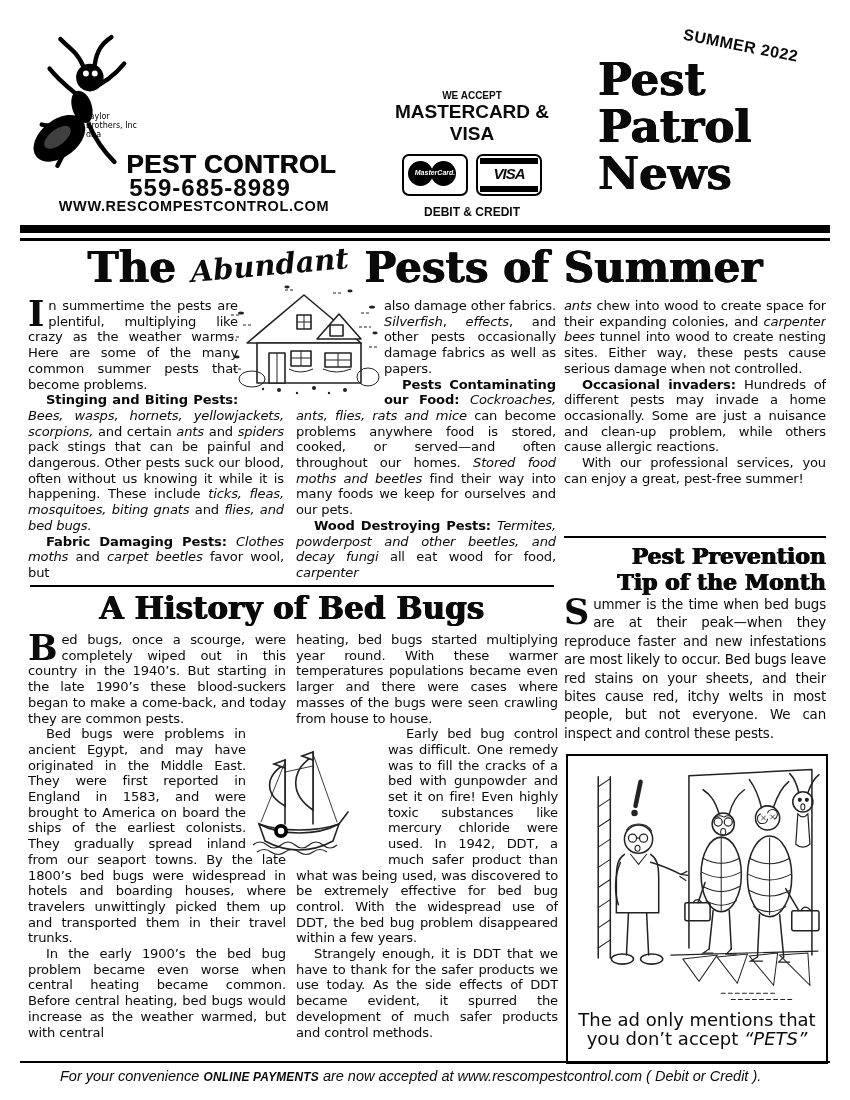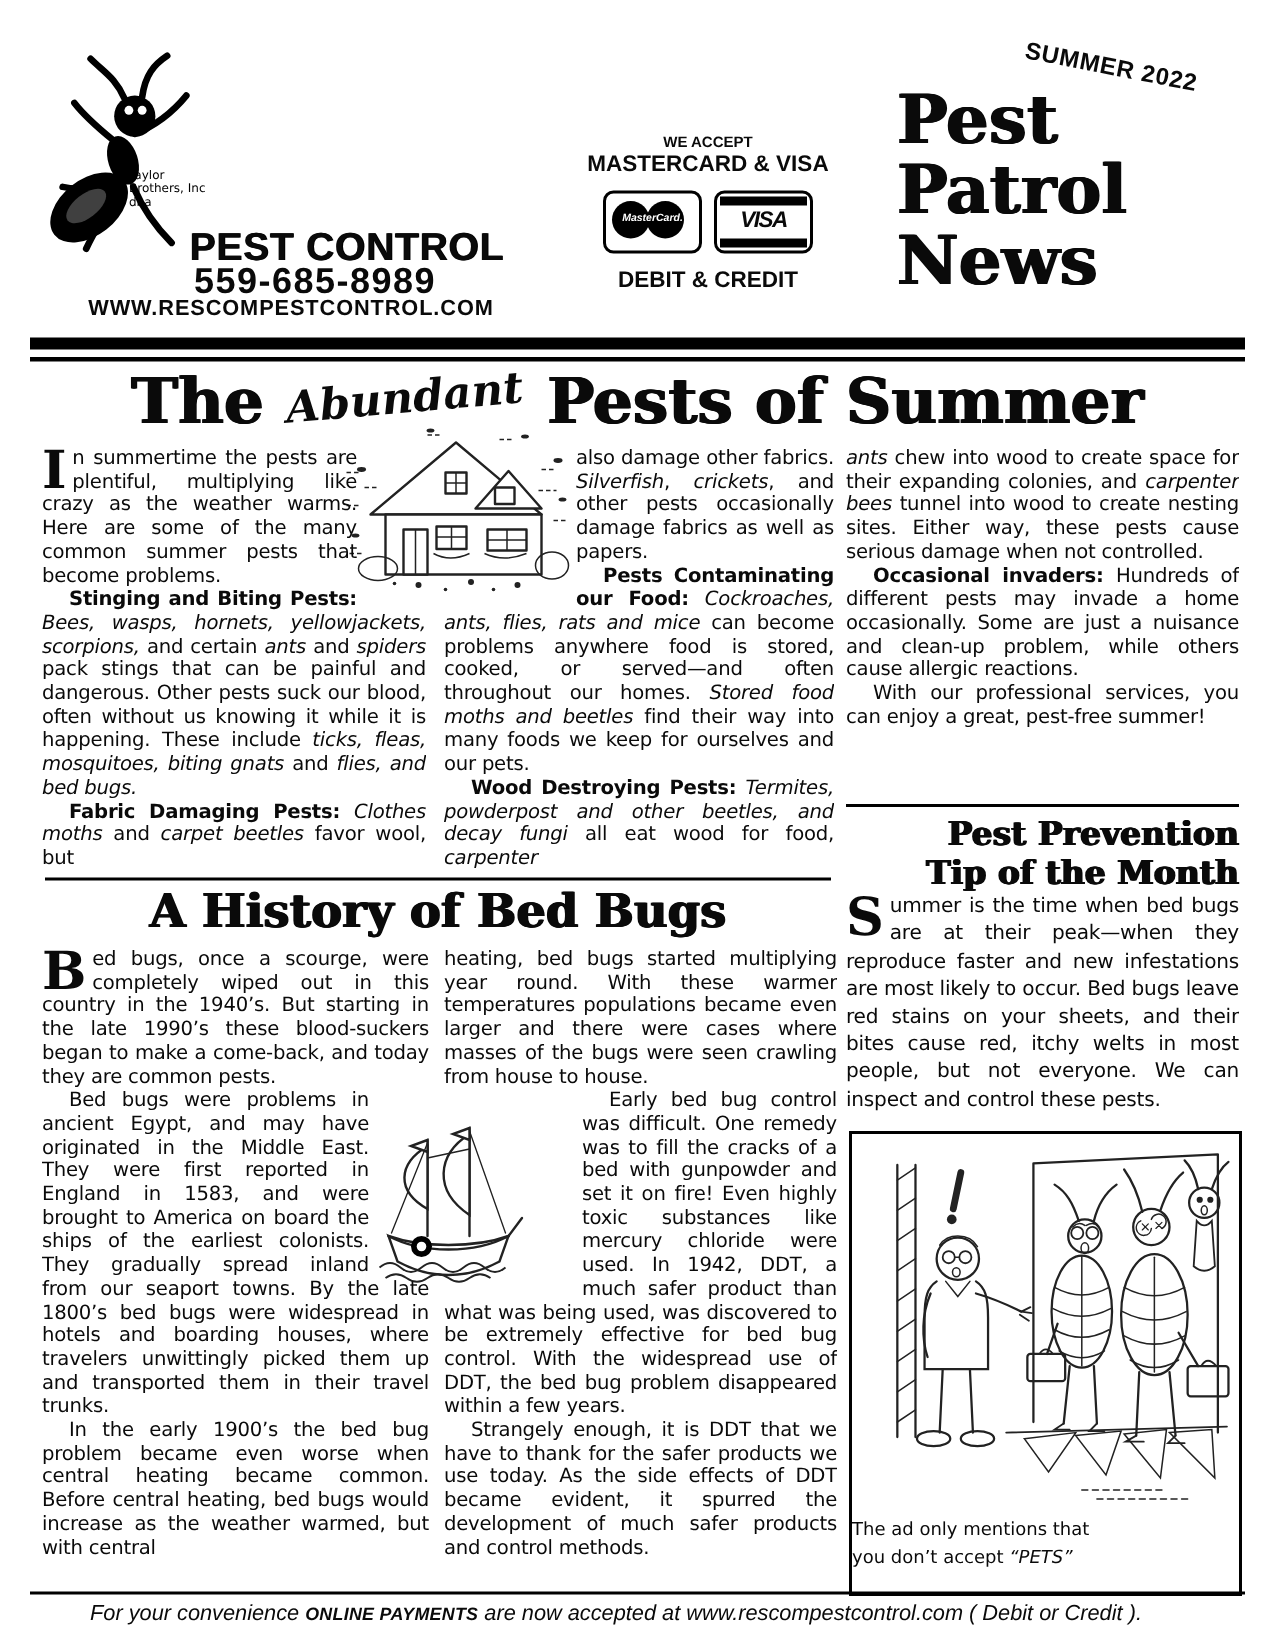--- a/index.html
+++ b/index.html
@@ -20,32 +20,32 @@
   .pest-control{position:absolute;left:115px;top:149px;width:232px;text-align:center;
                 font-family:"Liberation Sans",sans-serif;font-weight:900;font-size:26px;letter-spacing:0.5px;
                 text-shadow:0.7px 0 #000;}
   .phone{position:absolute;left:60px;top:174px;width:300px;text-align:center;
          font-family:"Liberation Sans",sans-serif;font-weight:bold;font-size:24px;letter-spacing:1px;}
   .website{position:absolute;left:24px;top:198px;width:340px;text-align:center;
            font-family:"Liberation Sans",sans-serif;font-weight:bold;font-size:14.5px;letter-spacing:0.6px;}
   .payment{position:absolute;left:374px;top:90px;width:196px;text-align:center;
            font-family:"Liberation Sans",sans-serif;font-weight:bold;}
   .pay-l1{font-size:10px;}
-  .pay-l2{font-size:15px;}
+  .pay-l2{font-size:19px;}
   .cards{margin-top:9px;display:flex;justify-content:center;gap:8px;}
   .card{width:62px;height:38px;border:2.5px solid #000;border-radius:7px;position:relative;background:#fff;}
   .mc-c1,.mc-c2{position:absolute;top:5px;width:25px;height:25px;border-radius:50%;background:#000;}
   .mc-c1{left:4px;}.mc-c2{left:27px;}
   .mc-label{position:absolute;top:13px;left:0;right:0;color:#fff;font-size:7px;font-weight:bold;
             text-align:center;z-index:2;font-style:italic;}
   .visa-st,.visa-sb{position:absolute;left:2px;right:2px;height:6px;background:#000;}
   .visa-st{top:2px;}.visa-sb{bottom:2px;}
   .visa-label{position:absolute;top:9px;left:0;right:0;text-align:center;font-style:italic;font-weight:900;
               font-size:15px;letter-spacing:-1px;font-family:"Liberation Sans",sans-serif;}
-  .pay-l3{font-size:15px;margin-top:9px;}
+  .pay-l3{font-size:12px;margin-top:9px;}
   .issue{position:absolute;left:682px;top:40px;width:150px;transform:rotate(11deg);
          font-family:"Liberation Sans",sans-serif;font-weight:900;font-size:16px;letter-spacing:0.5px;}
   .masthead{position:absolute;left:598px;top:56px;width:240px;font-family:"DejaVu Serif",serif;
             font-weight:bold;font-size:45px;line-height:47px;}
   
   .rule-thick{position:absolute;left:20px;width:810px;height:8px;background:#000;}
   .rule-thin{position:absolute;left:20px;width:810px;height:3px;background:#000;}
   .hr{position:absolute;height:2px;background:#000;}
   
   .headline1{position:absolute;left:0;top:243px;width:850px;text-align:center;white-space:nowrap;}
@@ -72,21 +72,21 @@
              font-family:"DejaVu Serif",serif;font-weight:bold;font-size:31px;}
   .a2c1{left:28px;top:632px;width:258px;height:414px;}
   .a2c2{left:296px;top:632px;width:262px;height:414px;}
   
   .house{position:absolute;left:229px;top:281px;width:152px;height:116px;}
   .ship{position:absolute;left:251px;top:742px;width:98px;height:114px;}
   
   .cartoon-box{position:absolute;left:566px;top:754px;width:258px;height:306px;border:2.5px solid #000;
                background:#fff;}
   .cartoon-svg{position:absolute;left:2px;top:4px;width:252px;height:250px;}
-  .caption{position:absolute;left:0;bottom:14px;width:100%;font-size:12px;line-height:19px;}
+  .caption{position:absolute;left:0;bottom:14px;width:100%;text-align:center;font-size:18px;line-height:19px;}
   
   .footer-text{position:absolute;left:36px;top:1068px;width:790px;
                font-family:Liberation Sans, sans-serif;font-size:14.5px;margin-left:24px;}
   svg{display:block;}
 </style>
 </head>
 <body>
 
 <div class="page">
 
@@ -187,21 +187,21 @@
 
   <div class="col a1c1">
     <span class="cut-r" style="width:46px;height:100px;"></span>
     <p class="para"><span class="dropcap">I</span><span><span>n summertime the pests are plentiful, multiplying like crazy as the weather warms.  Here are some of the many common summer pests that become problems.</span></span></p>
     <p class="para ind"><span><span class="b">Stinging and Biting Pests: </span><span class="i">Bees, wasps, hornets, yellowjackets, scorpions,</span><span> and certain </span><span class="i">ants</span><span> and </span><span class="i">spiders</span><span> pack stings that can be painful and dangerous.  Other pests suck our blood, often without us knowing it while it is happening.  These include </span><span class="i">ticks, fleas, mosquitoes, biting gnats</span><span> and </span><span class="i">flies, and bed bugs.</span></span></p>
     <p class="para ind"><span><span class="b">Fabric Damaging Pests:  </span><span class="i">Clothes moths</span><span> and </span><span class="i">carpet beetles</span><span> favor wool, but</span></span></p>
   </div>
 
   <div class="col a1c2">
     <span class="cut-l" style="width:88px;height:106px;"></span>
-    <p class="para"><span><span>also damage other fabrics. </span><span class="i">Silverfish</span><span>, </span><span class="i">crickets</span><span>, and other pests occasionally damage fabrics as well as papers.</span></span></p>
+    <p class="para"><span><span>also damage other fabrics. </span><span class="i">Silverfish</span><span>, </span><span class="i">effects</span><span>, and other pests occasionally damage fabrics as well as papers.</span></span></p>
     <p class="para ind"><span><span class="b">Pests Contaminating our Food:  </span><span class="i">Cockroaches, ants, flies, rats and mice</span><span> can become problems anywhere food is stored, cooked, or served—and often throughout our homes.  </span><span class="i">Stored food moths and beetles</span><span> find their way into many foods we keep for ourselves and our pets.</span></span></p>
     <p class="para ind"><span><span class="b">Wood Destroying Pests: </span><span class="i">Termites, powderpost and other beetles, and decay fungi</span><span> all eat wood for food, </span><span class="i">carpenter</span></span></p>
   </div>
 
   <div class="col a1c3">
     <p class="para"><span><span class="i">ants</span><span> chew into wood to create space for their expanding colonies, and </span><span class="i">carpenter bees</span><span> tunnel into wood to create nesting sites.  Either way, these pests cause serious damage when not controlled.</span></span></p>
     <p class="para ind"><span><span class="b">Occasional invaders: </span><span>Hundreds of different pests may invade a home occasionally.  Some are just a nuisance and clean-up problem, while others cause allergic reactions.</span></span></p>
     <p class="para ind"><span><span>With our professional services, you can enjoy a great, pest-free summer!</span></span></p>
   </div>
 

